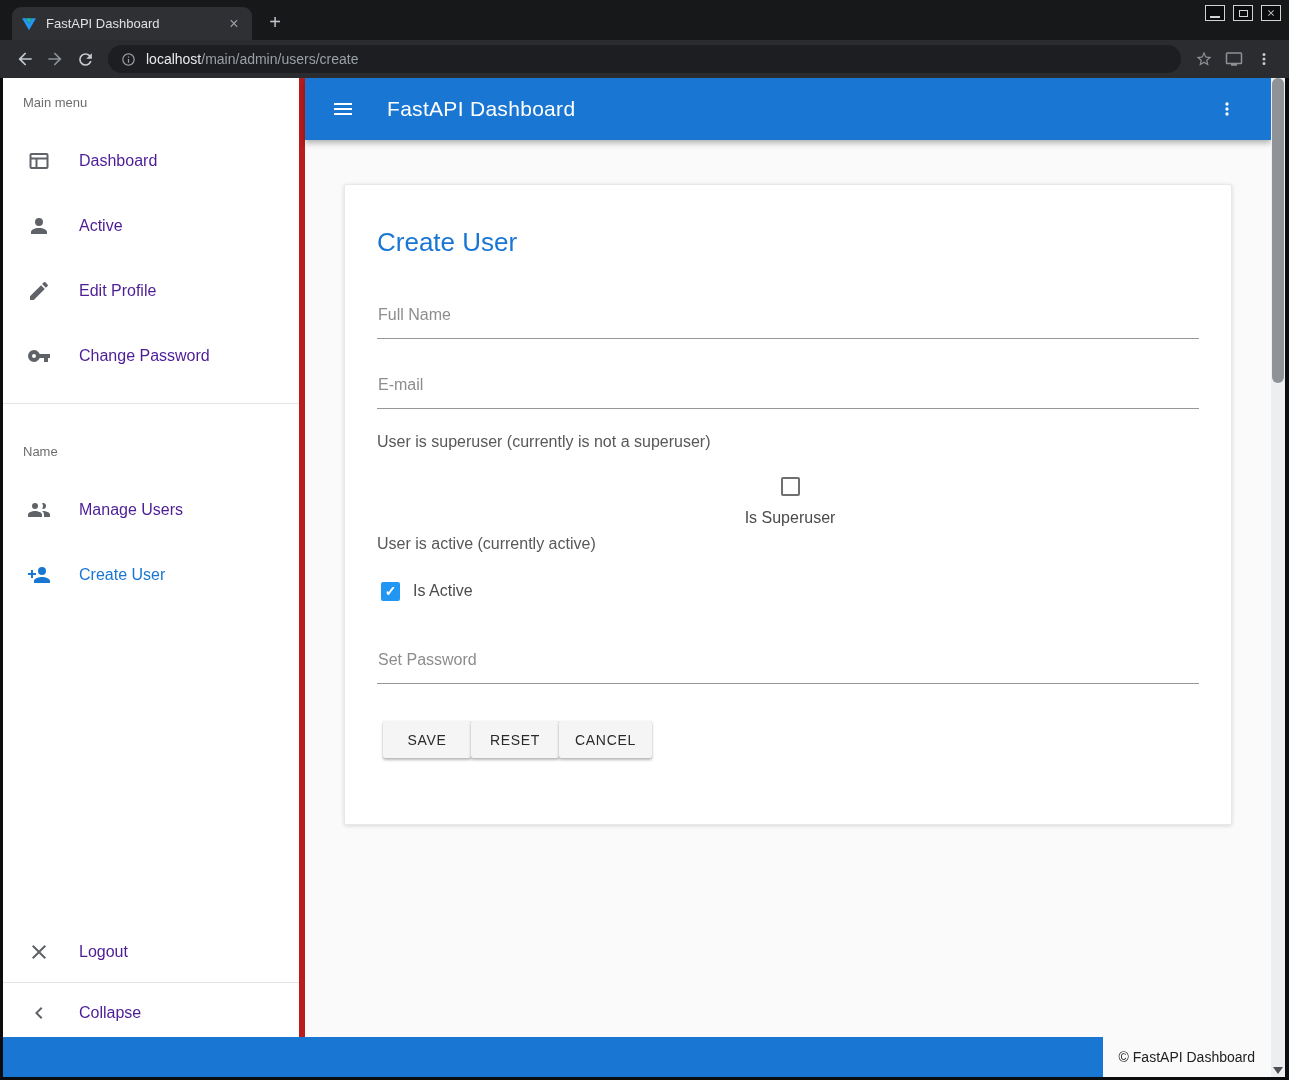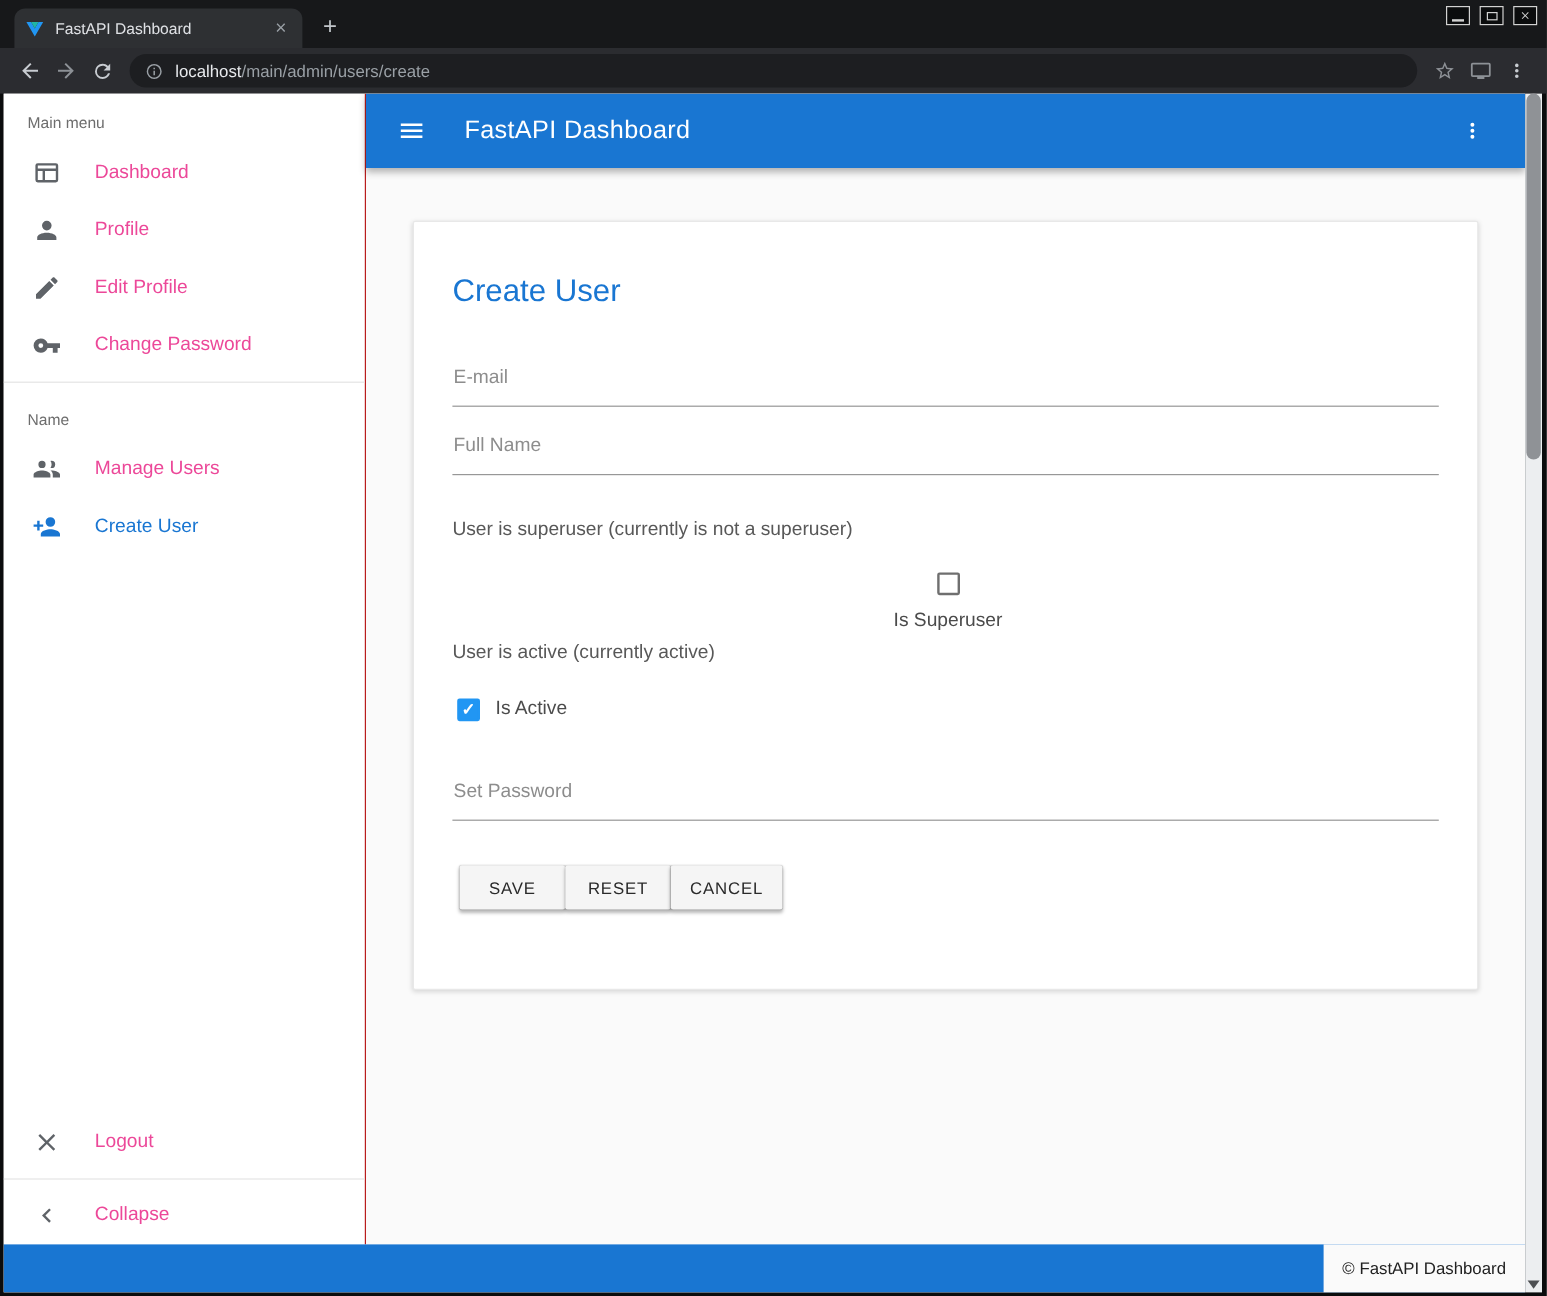--- a/index.html
+++ b/index.html
@@ -41,25 +41,25 @@
 
   
   .page {
     position:absolute; top:78px; left:3px; right:18px; bottom:3px;
     background:#fafafa; display:flex; flex-direction:column; overflow:hidden;
   }
   .page-body { flex:1; display:flex; min-height:0; }
 
   
   .sidebar {
-    width:302px; flex:0 0 302px; background:#ffffff; border-right:1px solid #b91c1c;
-    display:flex; flex-direction:column;
+    width:302px; flex:0 0 302px; background:#ffffff; border-right:6px solid #b91c1c;
+    display:flex; flex-direction:column;gap:17px;
   }
   .caption { height:42px; display:flex; align-items:center; padding:6px 20px 0; font-size:13px; color:#6d6d6d; }
-  .side-item { height:48px; display:flex; align-items:center; padding:0 16px; font-size:16px; color:#ec4899; cursor:pointer; }
+  .side-item { height:48px; display:flex; align-items:center; padding:0 16px; font-size:16px; color:#4c1d95; cursor:pointer; }
   .side-item .icn { width:24px; height:24px; margin:0 28px 0 8px; color:#5f6368; flex:0 0 auto; }
   .side-item .side-label { color:inherit; }
   .side-item.active { color:#1976d2; }
   .side-item.active .icn { color:#1976d2; }
   .side-divider { border:none; border-top:1px solid #e4e4e4; margin:6px 0; }
   .sidebar-bottom { margin-top:auto; }
 
   
   .content { flex:1; display:flex; flex-direction:column; min-width:0; background:#fafafa; }
   .appbar {
@@ -207,21 +207,21 @@
         </span>
         <span class="side-label">Dashboard</span>
       </div>
 
       <div class="side-item">
         <span class="icn">
           <svg width="24" height="24" viewBox="0 0 24 24">
               <path fill="currentColor" d="M12,4A4,4 0 0,1 16,8A4,4 0 0,1 12,12A4,4 0 0,1 8,8A4,4 0 0,1 12,4M12,14C16.42,14 20,15.79 20,18V20H4V18C4,15.79 7.58,14 12,14Z"></path>
             </svg>
         </span>
-        <span class="side-label">Profile</span>
+        <span class="side-label">Active</span>
       </div>
 
       <div class="side-item">
         <span class="icn">
           <svg width="24" height="24" viewBox="0 0 24 24">
               <path fill="currentColor" d="M20.71,7.04C21.1,6.65 21.1,6 20.71,5.63L18.37,3.29C18,2.9 17.35,2.9 16.96,3.29L15.12,5.12L18.87,8.87M3,17.25V21H6.75L17.81,9.93L14.06,6.18L3,17.25Z"></path>
             </svg>
         </span>
         <span class="side-label">Edit Profile</span>
       </div>
@@ -289,26 +289,26 @@
           <svg width="20" height="20" viewBox="0 0 24 24">
               <path fill="currentColor" d="M12,16A2,2 0 0,1 14,18A2,2 0 0,1 12,20A2,2 0 0,1 10,18A2,2 0 0,1 12,16M12,10A2,2 0 0,1 14,12A2,2 0 0,1 12,14A2,2 0 0,1 10,12A2,2 0 0,1 12,10M12,4A2,2 0 0,1 14,6A2,2 0 0,1 12,8A2,2 0 0,1 10,6A2,2 0 0,1 12,4Z"></path>
             </svg>
         </div>
       </div>
 
       <div class="main">
         <div class="card">
           <h1 class="form-title">Create User</h1>
 
+          <div class="fieldwrap">
+            <input class="mfield" type="text" placeholder="Full Name" style="">
+          </div>
+
           <div class="fieldwrap tight">
             <input class="mfield" type="text" placeholder="E-mail" style="">
-          </div>
-
-          <div class="fieldwrap">
-            <input class="mfield" type="text" placeholder="Full Name" style="">
           </div>
 
           <div class="hint">User is superuser (currently is not a superuser)</div>
           <div class="check-row first">
             <span class="cb"></span>
             <span class="check-label">Is Superuser</span>
           </div>
 
           <div class="hint">User is active (currently active)</div>
           <div class="check-row second">

